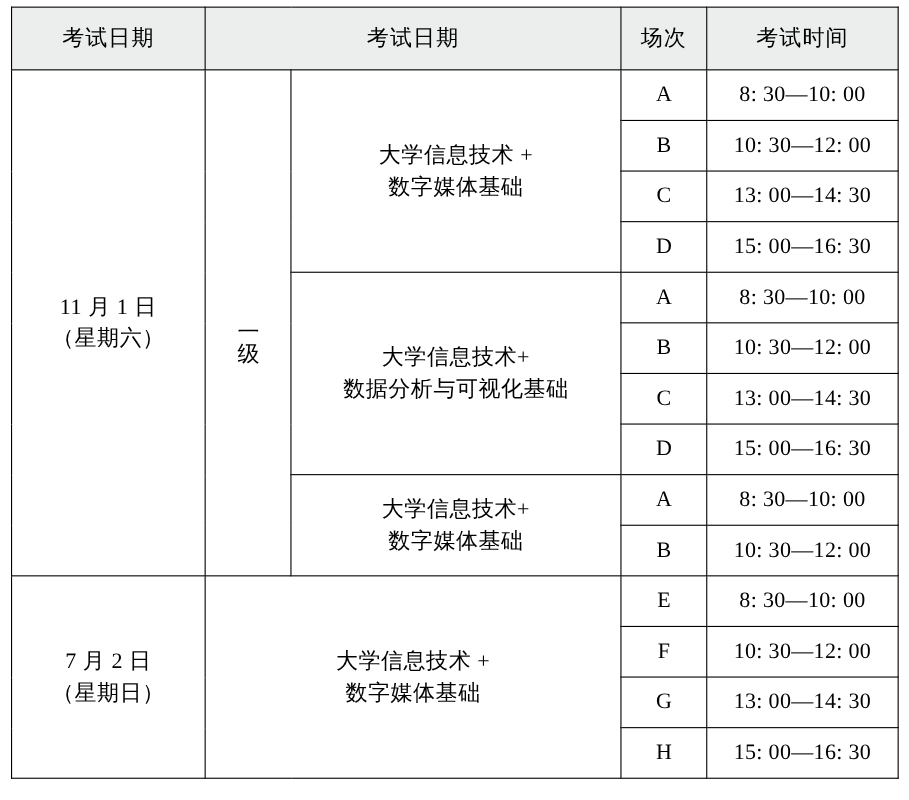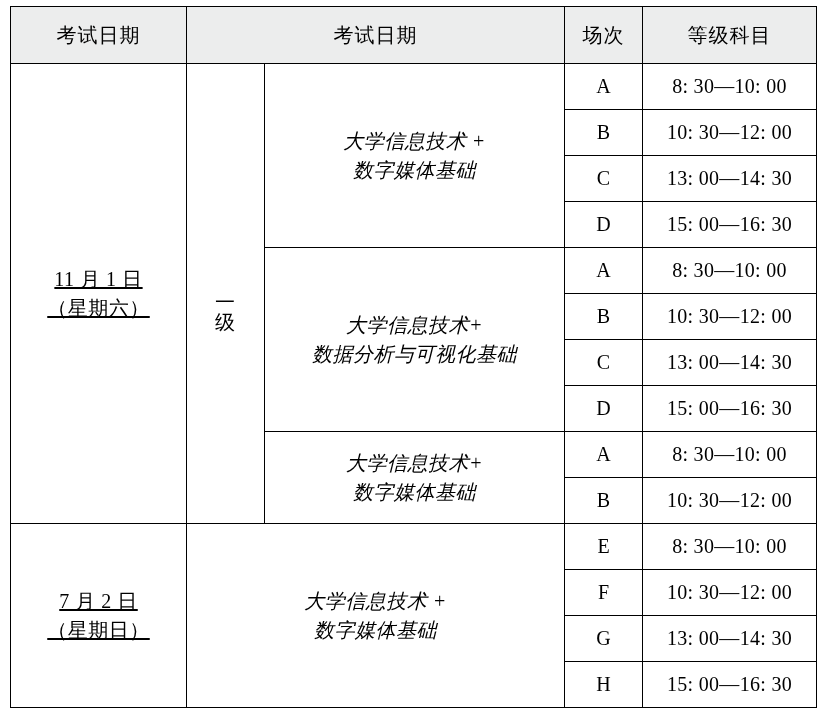--- a/index.html
+++ b/index.html
@@ -43,39 +43,37 @@
   }
   .col-date   { width: 176px; }
   .col-level  { width: 78px;  }
   .col-subj   { width: 300px; }
   .col-sess   { width: 78px;  }
   .col-time   { width: 174px; }
 
   td.date-cell {
     font-size: 20px;
     letter-spacing: 0.5px;
-    text-decoration: underline;
   }
   td.date-cell .line { display: block; white-space: nowrap; }
 
   td.level-cell {
     font-size: 21px;
     letter-spacing: 2px;
   }
   td.level-cell .vert {
     writing-mode: vertical-rl;
     text-orientation: upright;
     display: inline-block;
     line-height: 1.2;
     letter-spacing: 4px;
   }
   td.subject-cell {
     font-size: 20px;
     letter-spacing: 0.5px;
-    font-style: italic;
   }
   td.subject-cell .line { display: block; white-space: nowrap; }
 
   td.session-cell {
     font-size: 19px;
     font-family: "Liberation Serif", "DejaVu Serif", serif;
   }
   td.time-cell {
     font-size: 19px;
     white-space: nowrap;
@@ -94,21 +92,21 @@
       <col class="col-level">
       <col class="col-subj">
       <col class="col-sess">
       <col class="col-time">
     </colgroup>
     <thead>
       <tr>
         <th>考试日期</th>
         <th colspan="2">考试日期</th>
         <th>场次</th>
-        <th>等级科目</th>
+        <th>考试时间</th>
       </tr>
     </thead>
     <tbody>
 
       <tr>
         <td class="date-cell" rowspan="10">
           <span class="line">11 月 1 日</span>
           <span class="line">（星期六）</span>
         </td>
         <td class="level-cell" rowspan="10">

